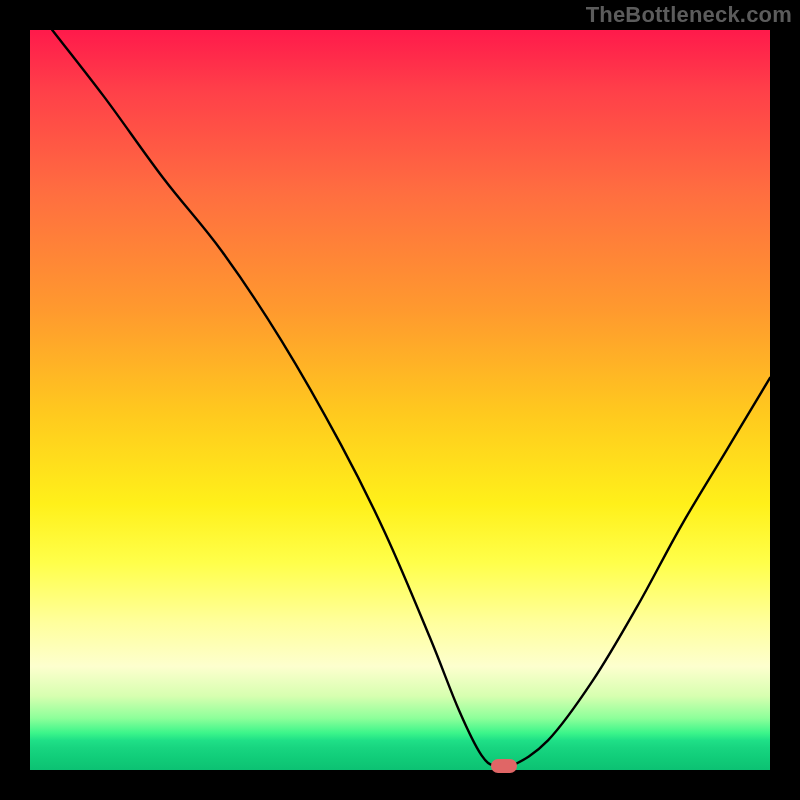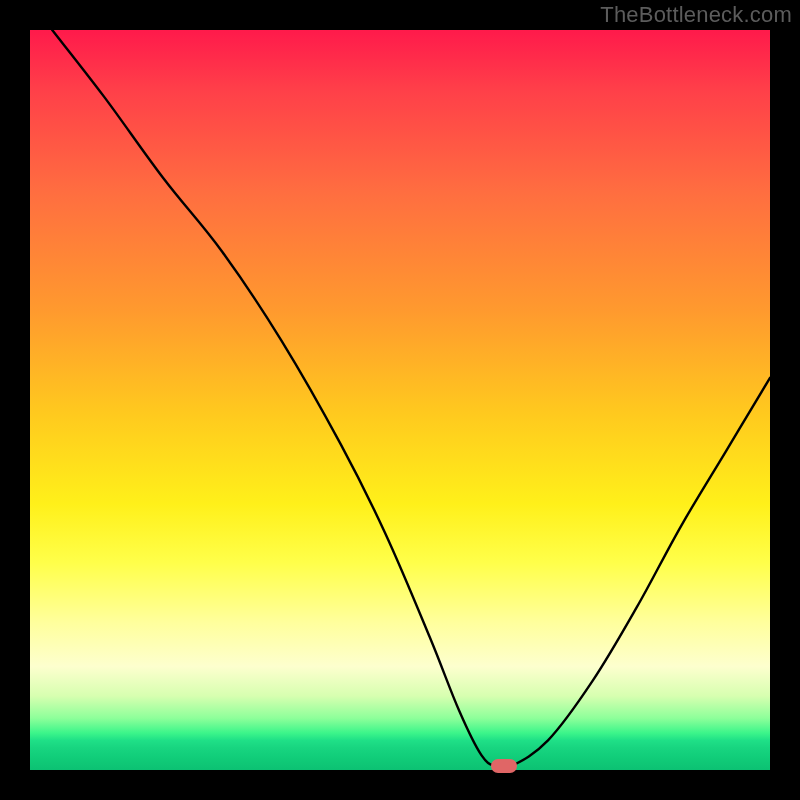--- a/index.html
+++ b/index.html
@@ -18,21 +18,21 @@
     width: 800px;
     height: 800px;
     background: #000;
   }
   .watermark {
     position: absolute;
     top: 2px;
     right: 8px;
     color: #5c5c5c;
     font-size: 22px;
-    font-weight: 400;
+    font-weight: 700;
     letter-spacing: 0.2px;
     user-select: none;
   }
   .plot-area {
     position: absolute;
     left: 30px;
     top: 30px;
     width: 740px;
     height: 740px;
   }

